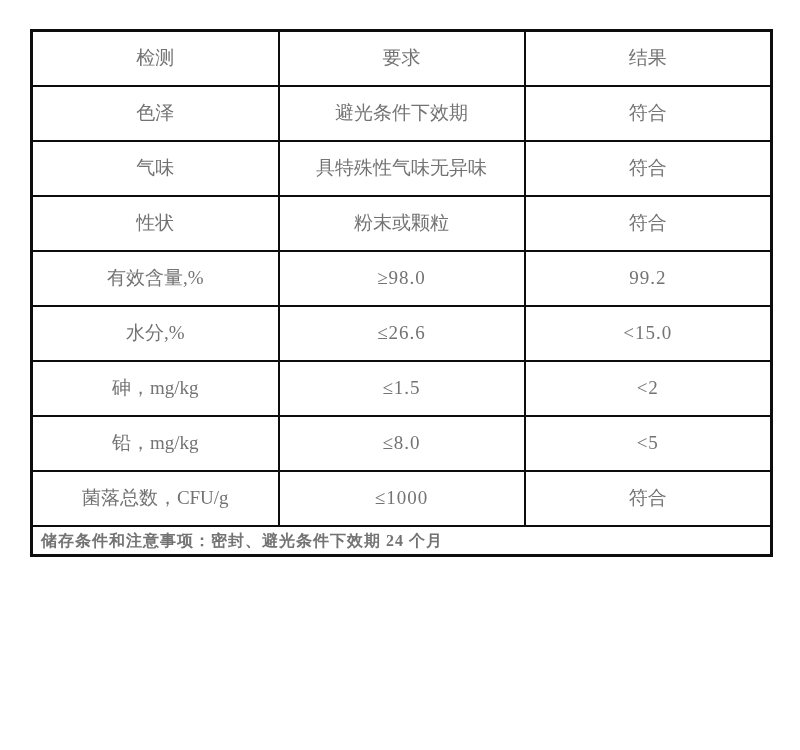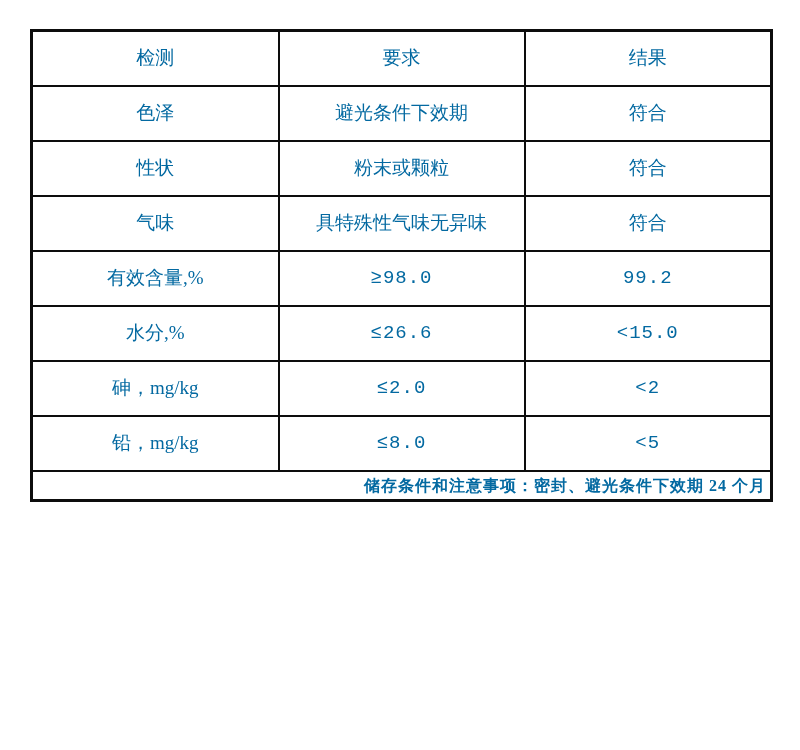--- a/index.html
+++ b/index.html
@@ -6,21 +6,21 @@
     margin: 0;
     padding: 0;
     background: #ffffff;
   }
   .page {
     position: relative;
     width: 716px;
     height: 750px;
     background: #ffffff;
     font-family: "Liberation Serif", "DejaVu Serif", serif;
-    color: #0369a1;
+    color: #737373;
   }
   table.report {
     position: absolute;
     left: 30px;
     top: 29px;
     width: 740px;
     border-collapse: collapse;
     table-layout: fixed;
     border: 3px solid #0d0d0d;
   }
@@ -34,25 +34,24 @@
     height: 53px;
     line-height: 1.2;
     overflow: hidden;
   }
   col.c1 { width: 247px; }
   col.c2 { width: 246px; }
   col.c3 { width: 247px; }
   td.num {
     font-size: 20px;
     letter-spacing: 1px;
-    font-family: Liberation Mono, monospace;
   }
   tr.footer-row td {
     height: 27px;
-    text-align: right;
+    text-align: left;
     font-size: 16px;
     font-weight: bold;
     padding-left: 8px;
     letter-spacing: 1px;
   }
 </style>
 </head>
 <body>
 
 <div class="page">
@@ -69,48 +68,53 @@
         <th>结果</th>
       </tr>
     </thead>
     <tbody>
       <tr>
         <td>色泽</td>
         <td>避光条件下效期</td>
         <td>符合</td>
       </tr>
       <tr>
-        <td>性状</td>
-        <td>粉末或颗粒</td>
+        <td>气味</td>
+        <td>具特殊性气味无异味</td>
         <td>符合</td>
       </tr>
       <tr>
-        <td>气味</td>
-        <td>具特殊性气味无异味</td>
+        <td>性状</td>
+        <td>粉末或颗粒</td>
         <td>符合</td>
       </tr>
       <tr>
         <td>有效含量,%</td>
         <td class="num">≥98.0</td>
         <td class="num">99.2</td>
       </tr>
       <tr>
         <td>水分,%</td>
         <td class="num">≤26.6</td>
         <td class="num">&lt;15.0</td>
       </tr>
       <tr>
         <td>砷，mg/kg</td>
-        <td class="num">≤2.0</td>
+        <td class="num">≤1.5</td>
         <td class="num">&lt;2</td>
       </tr>
       <tr>
         <td>铅，mg/kg</td>
         <td class="num">≤8.0</td>
         <td class="num">&lt;5</td>
+      </tr>
+      <tr>
+        <td>菌落总数，CFU/g</td>
+        <td class="num">≤1000</td>
+        <td>符合</td>
       </tr>
     </tbody>
     <tfoot>
       <tr class="footer-row">
         <td colspan="3">储存条件和注意事项：密封、避光条件下效期 24 个月</td>
       </tr>
     </tfoot>
   </table>
 </div>
 

